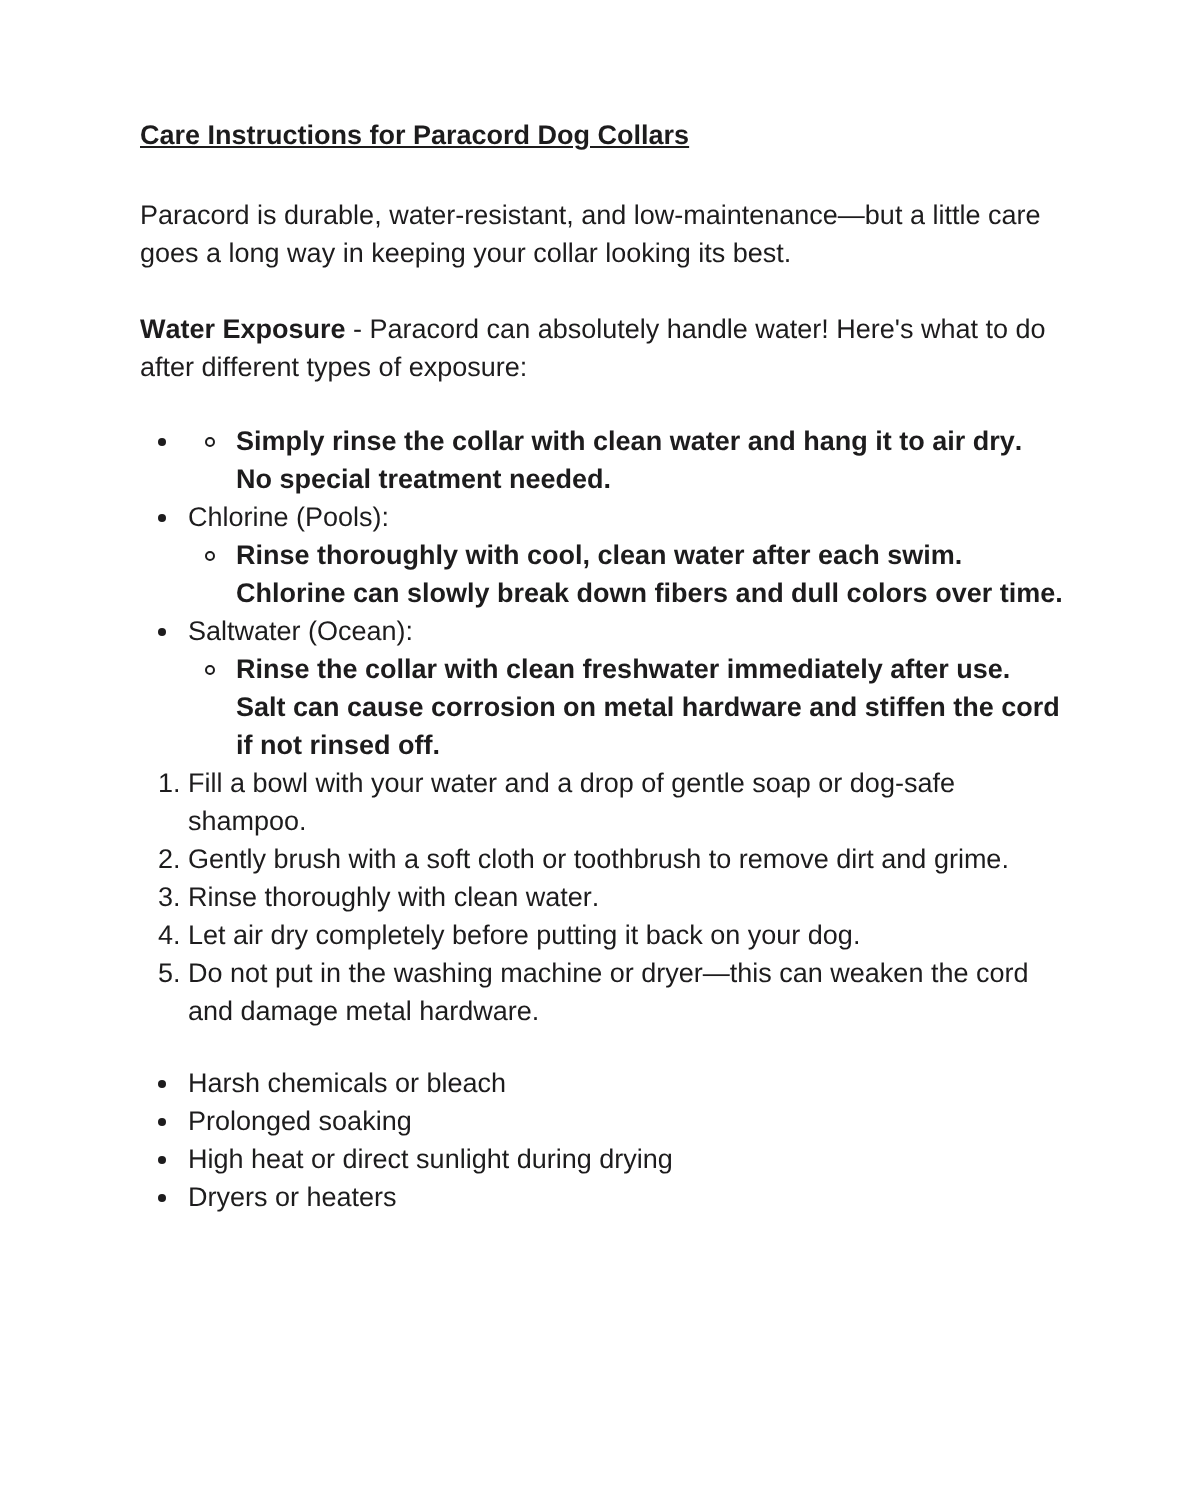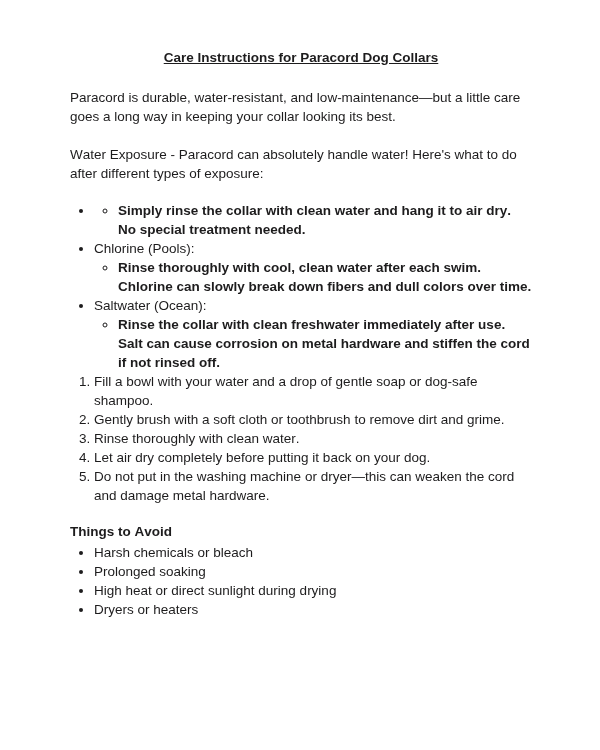--- a/index.html
+++ b/index.html
@@ -20,28 +20,27 @@
     padding: 46px 68px 0 70px;
     color: #1d1c1d;
     font-family: "Liberation Sans", "DejaVu Sans", sans-serif;
     font-size: 13.5px;
     line-height: 19px;
     font-kerning: none;
   }
   .title {
     font-weight: 700;
     text-decoration: underline;
-    margin: 2px 0 21px 0;
-    text-align: center;
+    margin: 12px 0 21px 0;
   }
   .intro   { margin: 0 0 19px 0; }
   .we-para { margin: 0 0 18px 0; }
   .gc-para { margin: 0 0 19px 0; letter-spacing: -0.15px; }
   .tta-head { margin: 0 0 2px 0; font-weight: 700; }
-  strong { font-weight: 400; }
+  strong { font-weight: 700; }
   ul.l1 {
     margin: 0;
     padding: 0 0 0 24px;
     list-style: disc outside;
   }
   ul.l2 {
     margin: 0;
     padding: 0 0 0 24px;
     list-style: circle outside;
     font-weight: bold;
@@ -89,21 +88,20 @@
 
 
     <ol class="steps">
       <li>Fill a bowl with your water and a drop of gentle soap or dog-safe shampoo.</li>
       <li>Gently brush with a soft cloth or toothbrush to remove dirt and grime.</li>
       <li>Rinse thoroughly with clean water.</li>
       <li>Let air dry completely before putting it back on your dog.</li>
       <li>Do not put in the washing machine or dryer—this can weaken the cord and damage metal hardware.</li>
     </ol>
 
-    <p class="tta-head">Things to Avoid</p>
 
     <ul class="l1 tta-list">
       <li>Harsh chemicals or bleach</li>
       <li>Prolonged soaking</li>
       <li>High heat or direct sunlight during drying</li>
       <li>Dryers or heaters</li>
     </ul>
 
   </div>
 </div>

